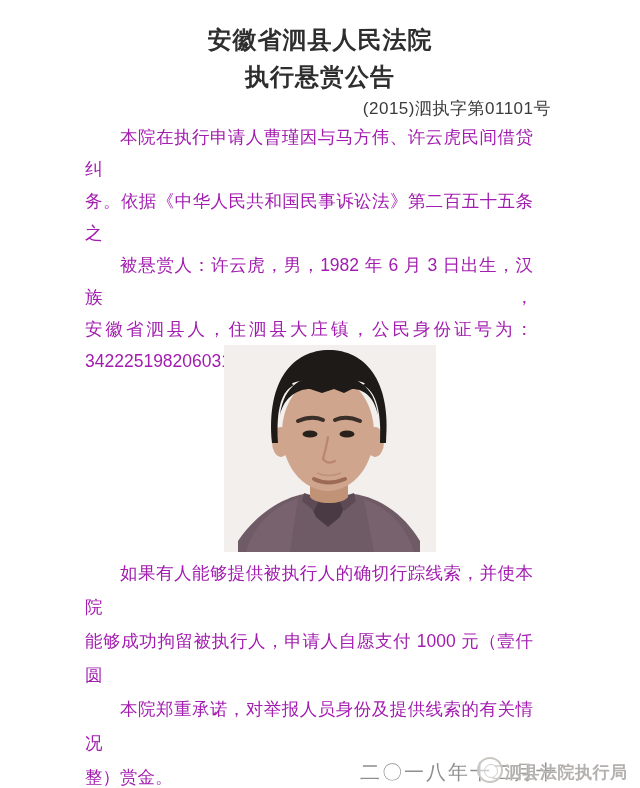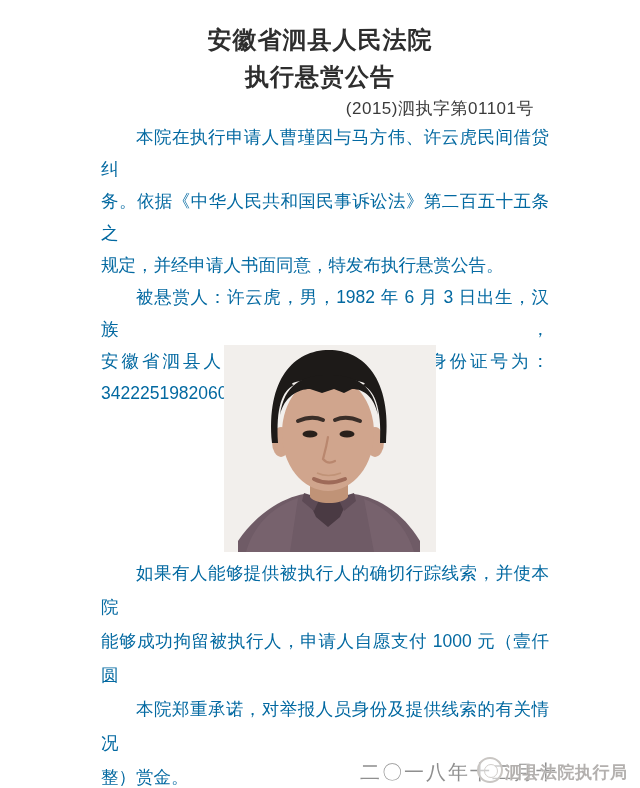--- a/index.html
+++ b/index.html
@@ -11,26 +11,26 @@
     -webkit-font-smoothing:antialiased;
   }
   .title {
     position:absolute; left:0; width:100%; text-align:center;
     font-weight:bold; color:#2e2e2e; font-size:24px; letter-spacing:1px;
     margin:0;
   }
   .title.line1 { top:15px; }
   .title.line2 { top:52px; }
   .docnum {
-    position:absolute; top:88px; right:106px;
+    position:absolute; top:88px; right:89px;
     font-size:17px; color:#3a3a3a; letter-spacing:0.5px;
   }
   .textblock {
-    position:absolute; left:101px; width:448px;
-    font-size:17.5px; color:#0369a1;
+    position:absolute; left:85px; width:448px;
+    font-size:17.5px; color:#a21caf;
   }
   .tb1 { top:112px; line-height:32px; }
   .tb2 { top:547px; line-height:34px; }
   .tline { text-align:justify; text-align-last:justify; }
   .tline.end { text-align-last:left; }
   .tline.indent { text-indent:35px; }
   .phone-line { white-space:nowrap; text-align-last:left; }
   .photo {
     position:absolute; left:224px; top:336px; width:212px; height:207px;
     display:block;
@@ -62,21 +62,20 @@
 <div class="page">
 
   <h1 class="title line1">安徽省泗县人民法院</h1>
   <h1 class="title line2">执行悬赏公告</h1>
 
   <div class="docnum">(2015)泗执字第01101号</div>
 
   <div class="textblock tb1">
     <div class="tline indent">本院在执行申请人曹瑾因与马方伟、许云虎民间借贷纠</div>
     <div class="tline">务。依据《中华人民共和国民事诉讼法》第二百五十五条之</div>
-    <div class="tline end">规定，并经申请人书面同意，特发布执行悬赏公告。</div>
     <div class="tline indent">被悬赏人：许云虎，男，1982 年 6 月 3 日出生，汉族，</div>
     <div class="tline">安徽省泗县人，住泗县大庄镇，公民身份证号为：</div>
     <div class="tline end">342225198206031051。</div>
   </div>
 
   <svg class="photo" viewBox="0 0 212 207" xmlns="http://www.w3.org/2000/svg" aria-hidden="true">
     <rect x="0" y="0" width="212" height="207" fill="#f2efec"></rect>
 
     <path d="M14,207 L14,196 C34,166 62,152 80,149 L104,156 L130,149 C152,152 178,166 196,196 L196,207 Z" fill="#6f5b66"></path>
     <path fill="#7d6873" opacity="0.55" d="M22,207 C30,178 52,160 74,153 L66,207 Z M190,207 C182,180 162,162 140,154 L150,207 Z"></path>

